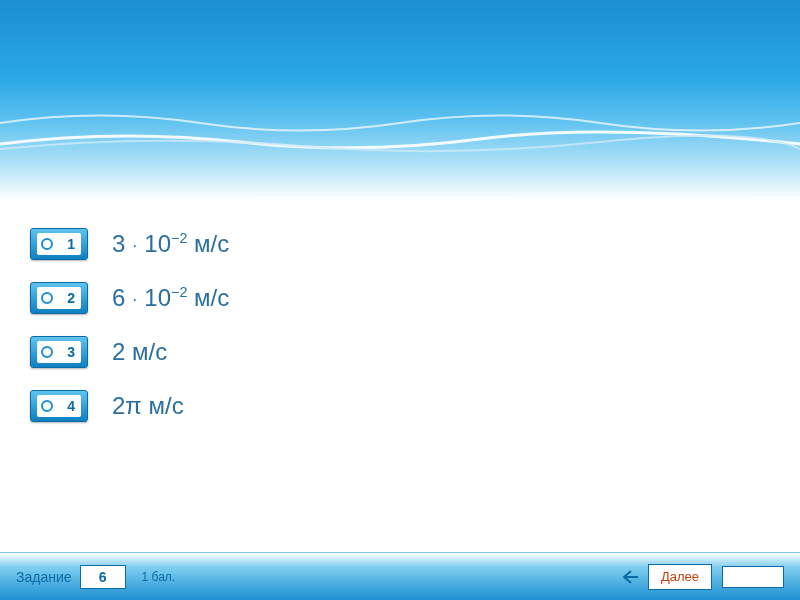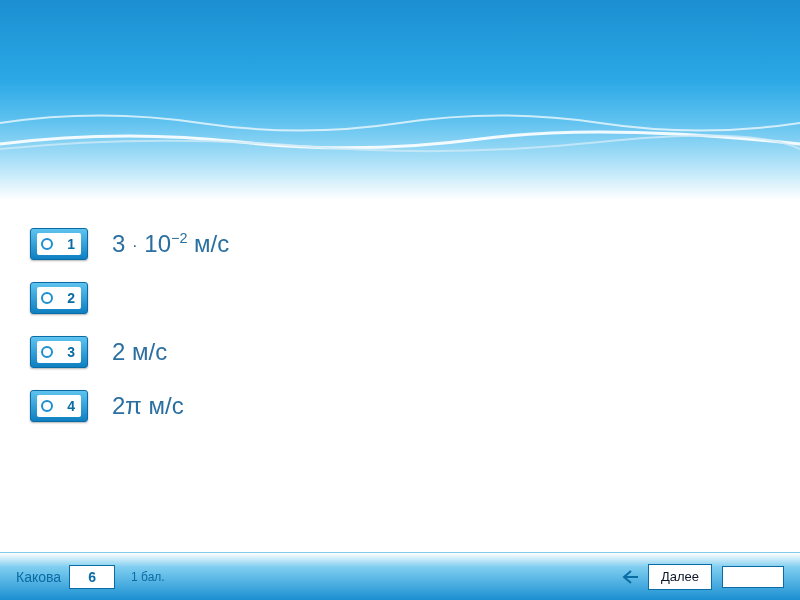--- a/index.html
+++ b/index.html
@@ -115,21 +115,21 @@
   font-size: 12px;
 }
 .spacer { flex: 1; }
 .next-btn {
   height: 26px;
   background: #ffffff;
   border: 1px solid #0a6ba5;
   padding: 0 12px;
   display: flex;
   align-items: center;
-  color: #0f172a;
+  color: #c2410c;
   font-size: 13px;
   cursor: pointer;
   margin-right: 10px;
 }
 .arrow-back {
   width: 22px;
   height: 22px;
   display: flex;
   align-items: center;
   justify-content: center;
@@ -177,20 +177,21 @@
     <span class="option-text">3 <span style="font-size:0.7em;vertical-align:middle">·</span> 10<span class="sup">−2</span> м/с</span>
   </div>
 
   <div class="option-row">
     <div class="option-btn">
       <div class="option-btn-inner">
         <span class="radio-circle"></span>
         <span class="option-num">2</span>
       </div>
     </div>
+    <span class="option-text">6 <span style="font-size:0.7em;vertical-align:middle">·</span> 10<span class="sup">−2</span> м/с</span>
   </div>
 
   <div class="option-row">
     <div class="option-btn">
       <div class="option-btn-inner">
         <span class="radio-circle"></span>
         <span class="option-num">3</span>
       </div>
     </div>
     <span class="option-text">2 м/с</span>
@@ -201,21 +202,21 @@
       <div class="option-btn-inner">
         <span class="radio-circle"></span>
         <span class="option-num">4</span>
       </div>
     </div>
     <span class="option-text">2π м/с</span>
   </div>
 </div>
 
 <div class="footer">
-  <span class="footer-label">Какова</span>
+  <span class="footer-label">Задание</span>
   <div class="task-num-box">6</div>
   <span class="points">1 бал.</span>
   <div class="spacer"></div>
   <div class="arrow-back">
     <svg width="18" height="16" viewBox="0 0 18 16">
       <path d="M9,2 L2,8 L9,14 M2,8 L16,8" stroke="#0a6ba5" stroke-width="2" fill="none"></path>
     </svg>
   </div>
   <button class="next-btn">Далее</button>
   <div class="blank-box"></div>

